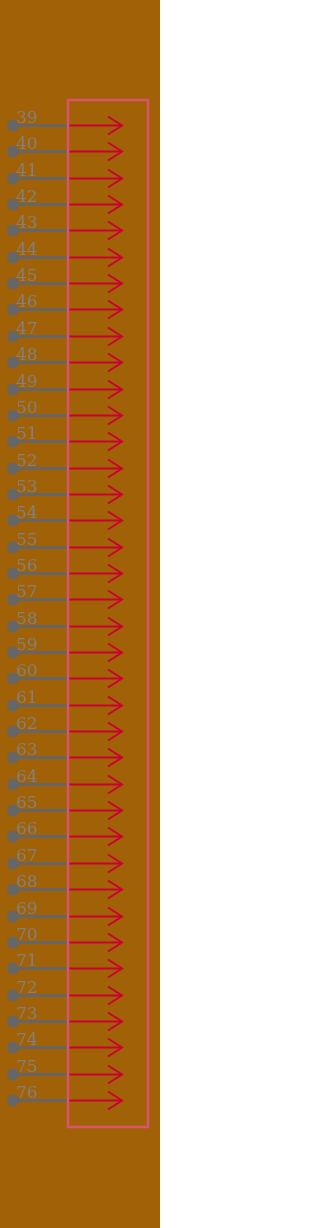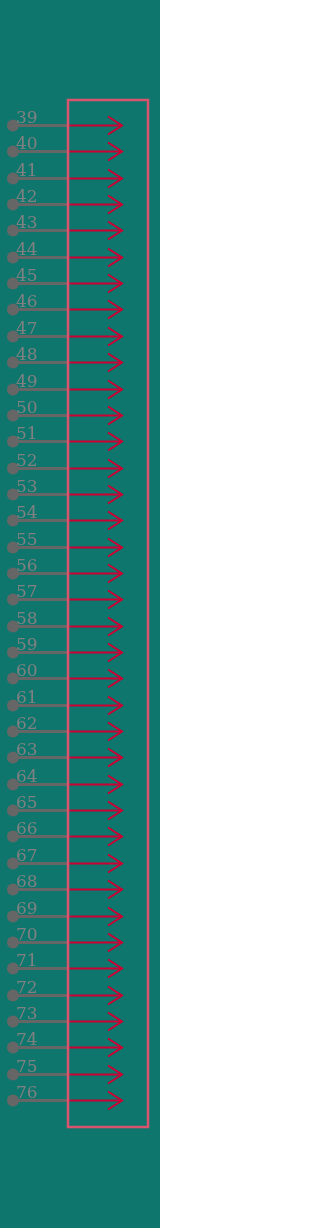--- a/index.html
+++ b/index.html
@@ -4,21 +4,21 @@
 <style>
   html, body {
     margin: 0;
     padding: 0;
     background: #ffffff;
   }
   #schematic-root {
     position: relative;
     width: 160px;
     height: 1228px;
-    background: #0f766e;
+    background: #a16207;
     overflow: hidden;
     font-family: "DejaVu Serif", "Liberation Serif", serif;
   }
   #schematic-svg {
     position: absolute;
     left: 0;
     top: 0;
     width: 160px;
     height: 1228px;
     display: block;

